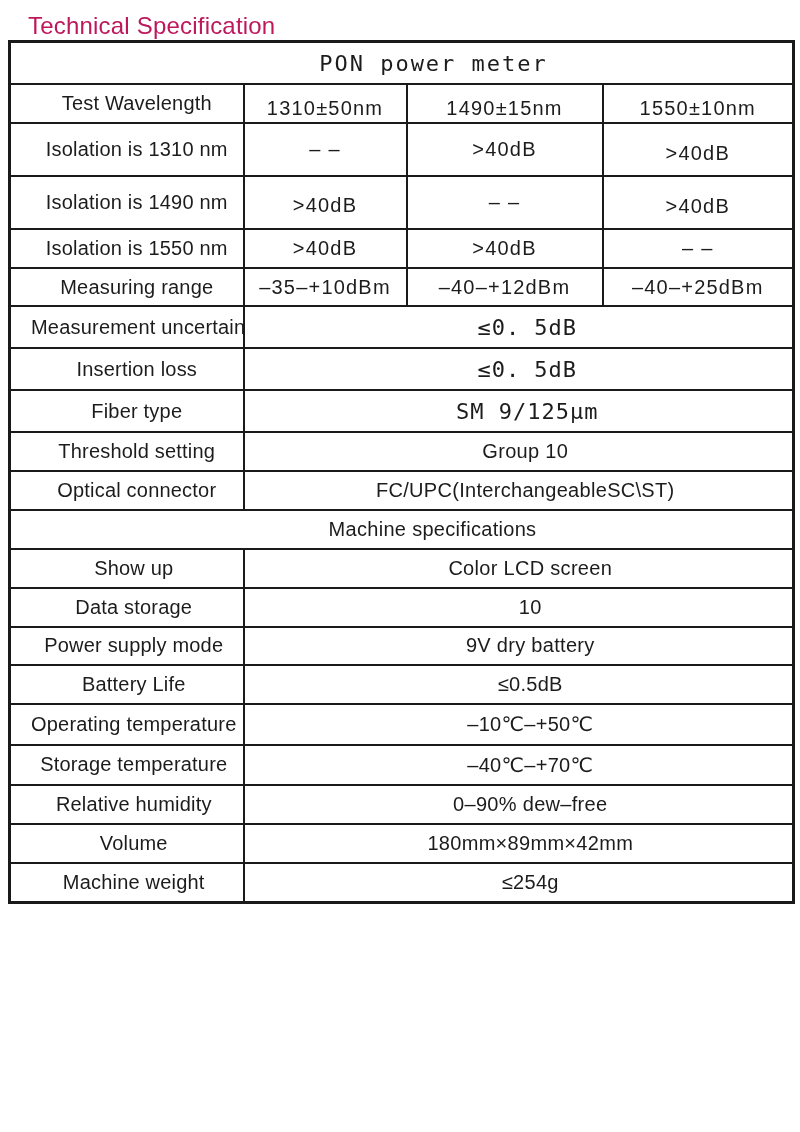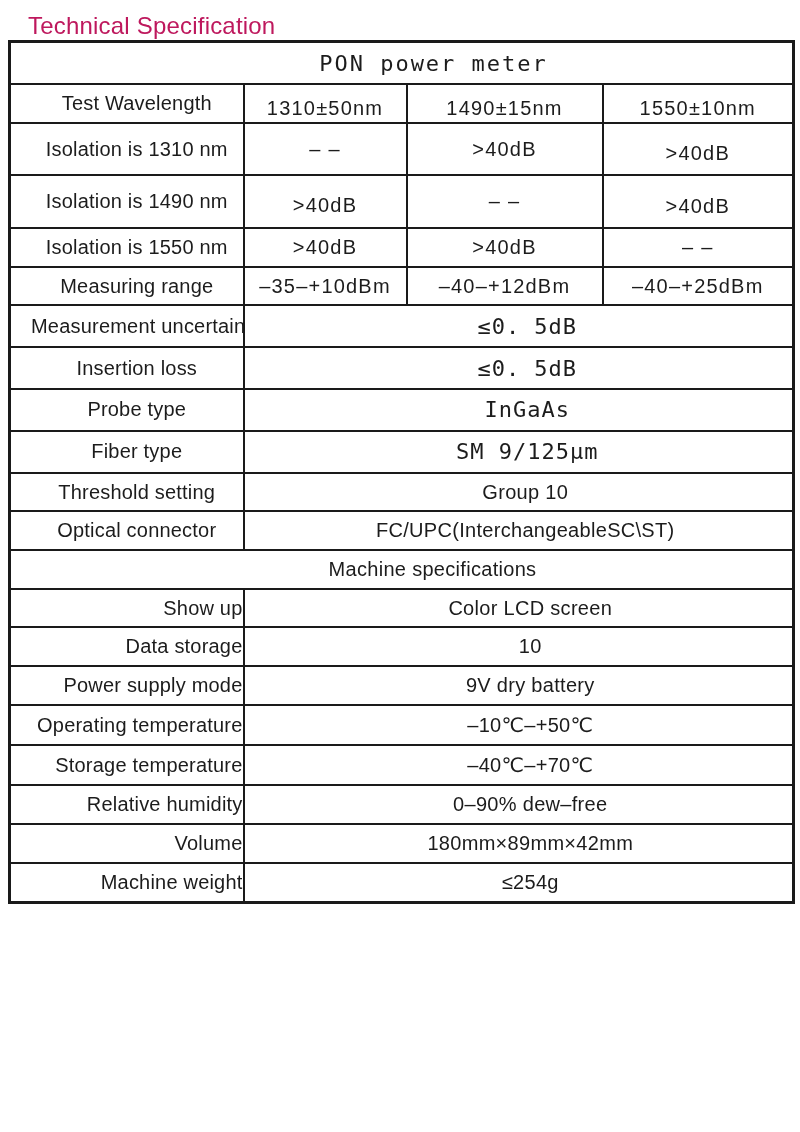--- a/index.html
+++ b/index.html
@@ -39,21 +39,21 @@
   
   td.val{letter-spacing:1.2px;}
   
   td.mono{
     font-family:"DejaVu Sans Mono","Liberation Mono",monospace;
     font-size:22px;letter-spacing:1px;padding-left:18px;
   }
   
   td.wval{letter-spacing:0.3px;padding-left:14px;}
   
-  td.mlab{text-align:right;padding-left:14px;letter-spacing:0.2px;}
+  td.mlab{text-align:center;padding-left:14px;letter-spacing:0.2px;}
   td.mval{letter-spacing:0.3px;padding-left:24px;}
   
   .dn3 span{position:relative;top:5px;display:inline-block;}
   td.dn5{padding-top:9px;}
   td.dn4{padding-top:7px;}
 </style>
 </head>
 <body>
 
 <div class="page-title">Technical Specification</div>
@@ -108,24 +108,20 @@
 
   <tr>
     <td class="lab">Measurement uncertainty</td>
     <td colspan="3" class="mono">≤0. 5dB</td>
   </tr>
   <tr>
     <td class="lab">Insertion loss</td>
     <td colspan="3" class="mono">≤0. 5dB</td>
   </tr>
   <tr>
-    <td class="lab">Probe type</td>
-    <td colspan="3" class="mono">InGaAs</td>
-  </tr>
-  <tr>
     <td class="lab">Fiber type</td>
     <td colspan="3" class="mono">SM 9/125μm</td>
   </tr>
   <tr>
     <td class="lab">Threshold setting</td>
     <td colspan="3" class="wval">Group 10</td>
   </tr>
   <tr>
     <td class="lab">Optical connector</td>
     <td colspan="3" class="wval">FC/UPC(InterchangeableSC\ST)</td>
@@ -141,20 +137,24 @@
   </tr>
   <tr>
     <td class="mlab">Data storage</td>
     <td colspan="3" class="mval">10</td>
   </tr>
   <tr>
     <td class="mlab">Power supply mode</td>
     <td colspan="3" class="mval">9V dry battery</td>
   </tr>
   <tr>
+    <td class="mlab">Battery Life</td>
+    <td colspan="3" class="mval">≤0.5dB</td>
+  </tr>
+  <tr>
     <td class="mlab">Operating temperature</td>
     <td colspan="3" class="mval">–10℃–+50℃</td>
   </tr>
   <tr>
     <td class="mlab">Storage temperature</td>
     <td colspan="3" class="mval">–40℃–+70℃</td>
   </tr>
   <tr>
     <td class="mlab">Relative humidity</td>
     <td colspan="3" class="mval">0–90% dew–free</td>

